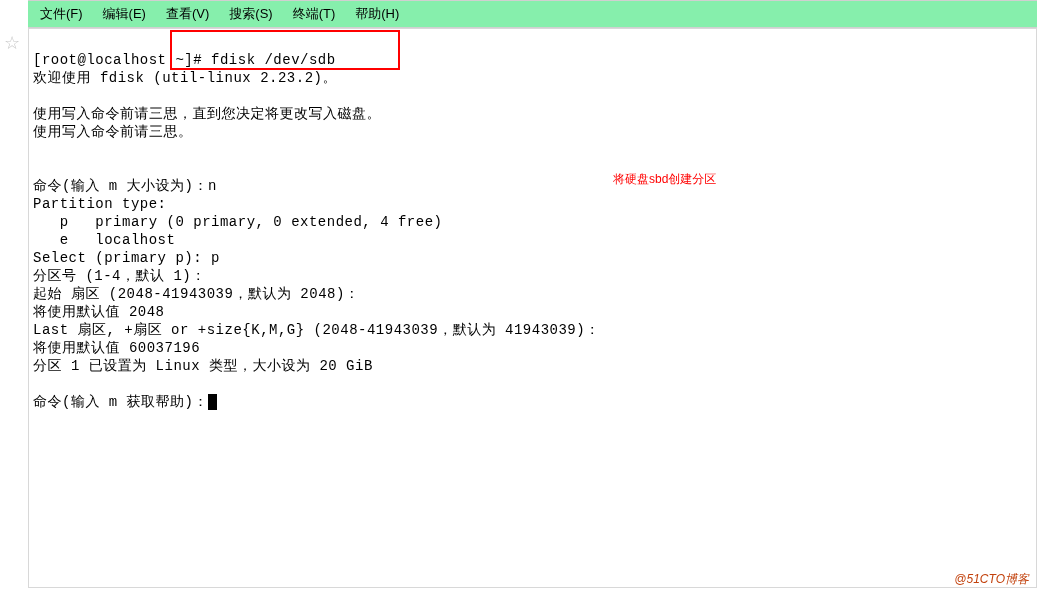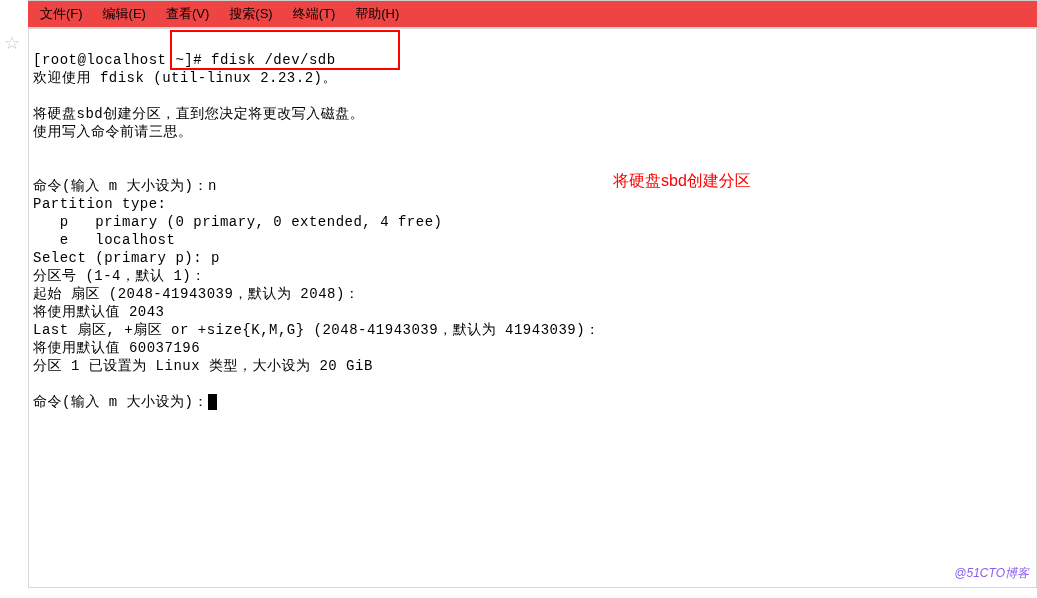--- a/index.html
+++ b/index.html
@@ -9,21 +9,21 @@
     }
     body {
       font-family: "Microsoft YaHei", "SimSun", sans-serif;
       background: #ffffff;
       width: 1037px;
       height: 598px;
       position: relative;
       overflow: hidden;
     }
     .menubar {
-      background: #ef4444;
+      background: #86efac;
       border-top: 1px solid #d0d0d0;
       border-bottom: 1px solid #d0d0d0;
       padding: 2px 8px;
       display: flex;
       gap: 12px;
       font-size: 13px;
       margin-left: 28px;
     }
     .menu-item {
       cursor: pointer;
@@ -57,37 +57,37 @@
       border: 2px solid #ff0000;
       left: 141px;
       top: 1px;
       width: 230px;
       height: 40px;
       pointer-events: none;
     }
     .annotation {
       position: absolute;
       color: #ff0000;
-      font-size: 16px;
+      font-size: 12px;
       left: 584px;
       top: 142px;
       font-family: "Microsoft YaHei", sans-serif;
     }
     .cursor-block {
       display: inline-block;
       width: 9px;
       height: 16px;
       background: #000;
       vertical-align: text-bottom;
     }
     .watermark {
       position: absolute;
       right: 8px;
-      bottom: 16px;
-      color: #8b5cf6;
+      bottom: 10px;
+      color: #c2410c;
       font-size: 12px;
       font-style: italic;
     }
   </style>
 </head>
 <body>
 
 <div class="menubar">
   <span class="menu-item">文件(F)</span>
   <span class="menu-item">编辑(E)</span>
@@ -99,33 +99,33 @@
 
 <span class="star-icon">☆</span>
 
 <div class="terminal-area">
   <div class="highlight-box"></div>
   <div class="annotation">将硬盘sbd创建分区</div>
   <div class="terminal-content">
 <span>[root@localhost ~]# fdisk /dev/sdb</span>
 <span>欢迎使用 fdisk (util-linux 2.23.2)。</span>
 <span></span>
-<span>将硬盘sbd创建分区，直到您决定将更改写入磁盘。</span>
+<span>使用写入命令前请三思，直到您决定将更改写入磁盘。</span>
 <span>使用写入命令前请三思。</span>
 <span></span>
 <span></span>
 <span>命令(输入 m 大小设为)：n</span>
 <span>Partition type:</span>
 <span>   p   primary (0 primary, 0 extended, 4 free)</span>
 <span>   e   localhost</span>
 <span>Select (primary p): p</span>
 <span>分区号 (1-4，默认 1)：</span>
 <span>起始 扇区 (2048-41943039，默认为 2048)：</span>
-<span>将使用默认值 2043</span>
+<span>将使用默认值 2048</span>
 <span>Last 扇区, +扇区 or +size{K,M,G} (2048-41943039，默认为 41943039)：</span>
 <span>将使用默认值 60037196</span>
 <span>分区 1 已设置为 Linux 类型，大小设为 20 GiB</span>
 <span></span>
-<span>命令(输入 m 大小设为)：</span><span class="cursor-block"></span>
+<span>命令(输入 m 获取帮助)：</span><span class="cursor-block"></span>
   </div>
 </div>
 
 <div class="watermark">@51CTO博客</div>
 
 </body></html>

